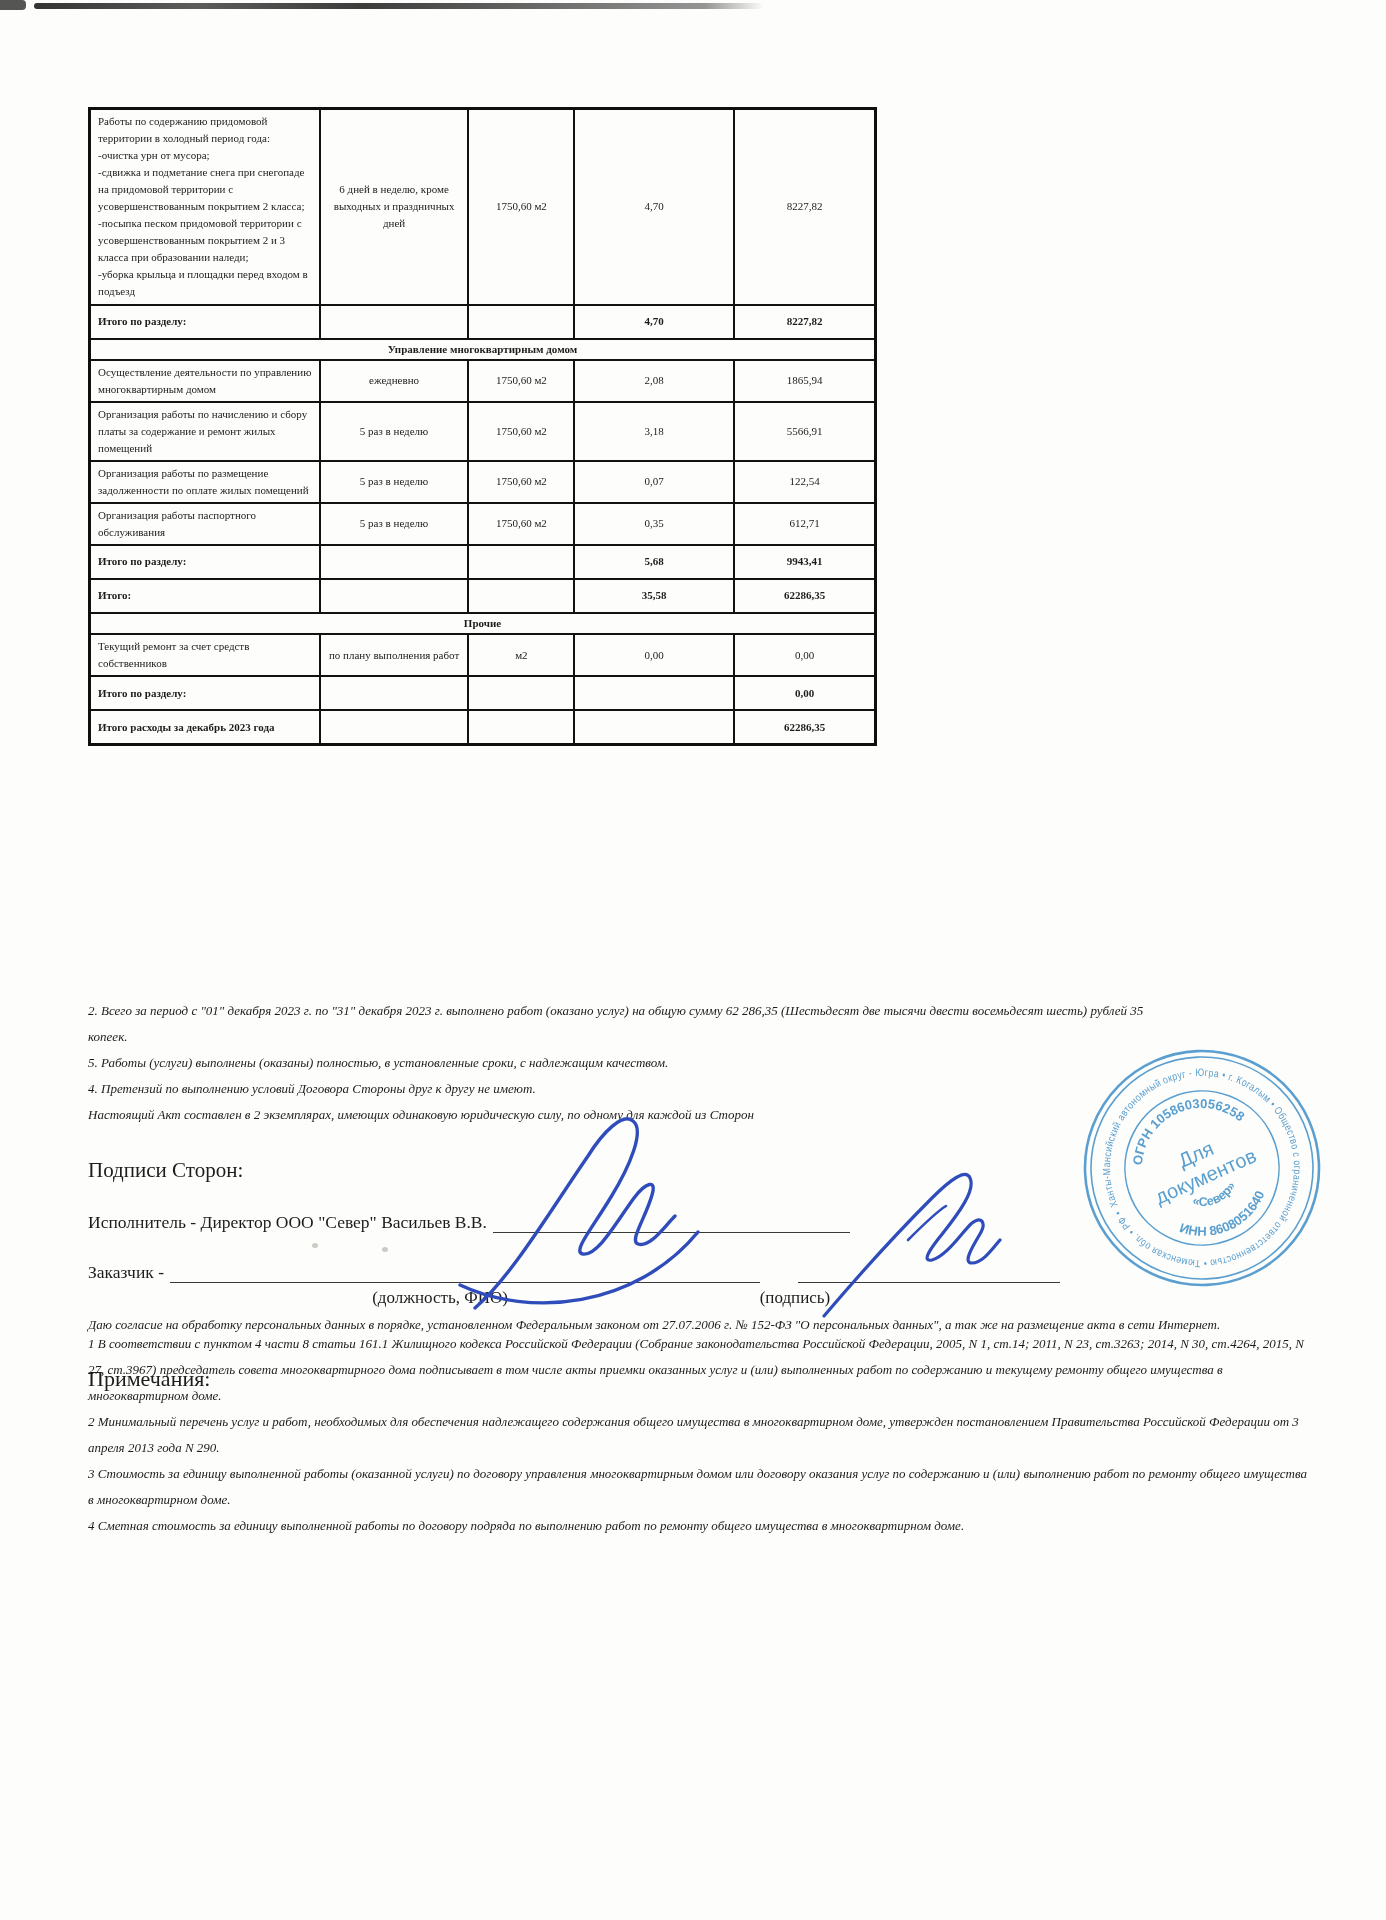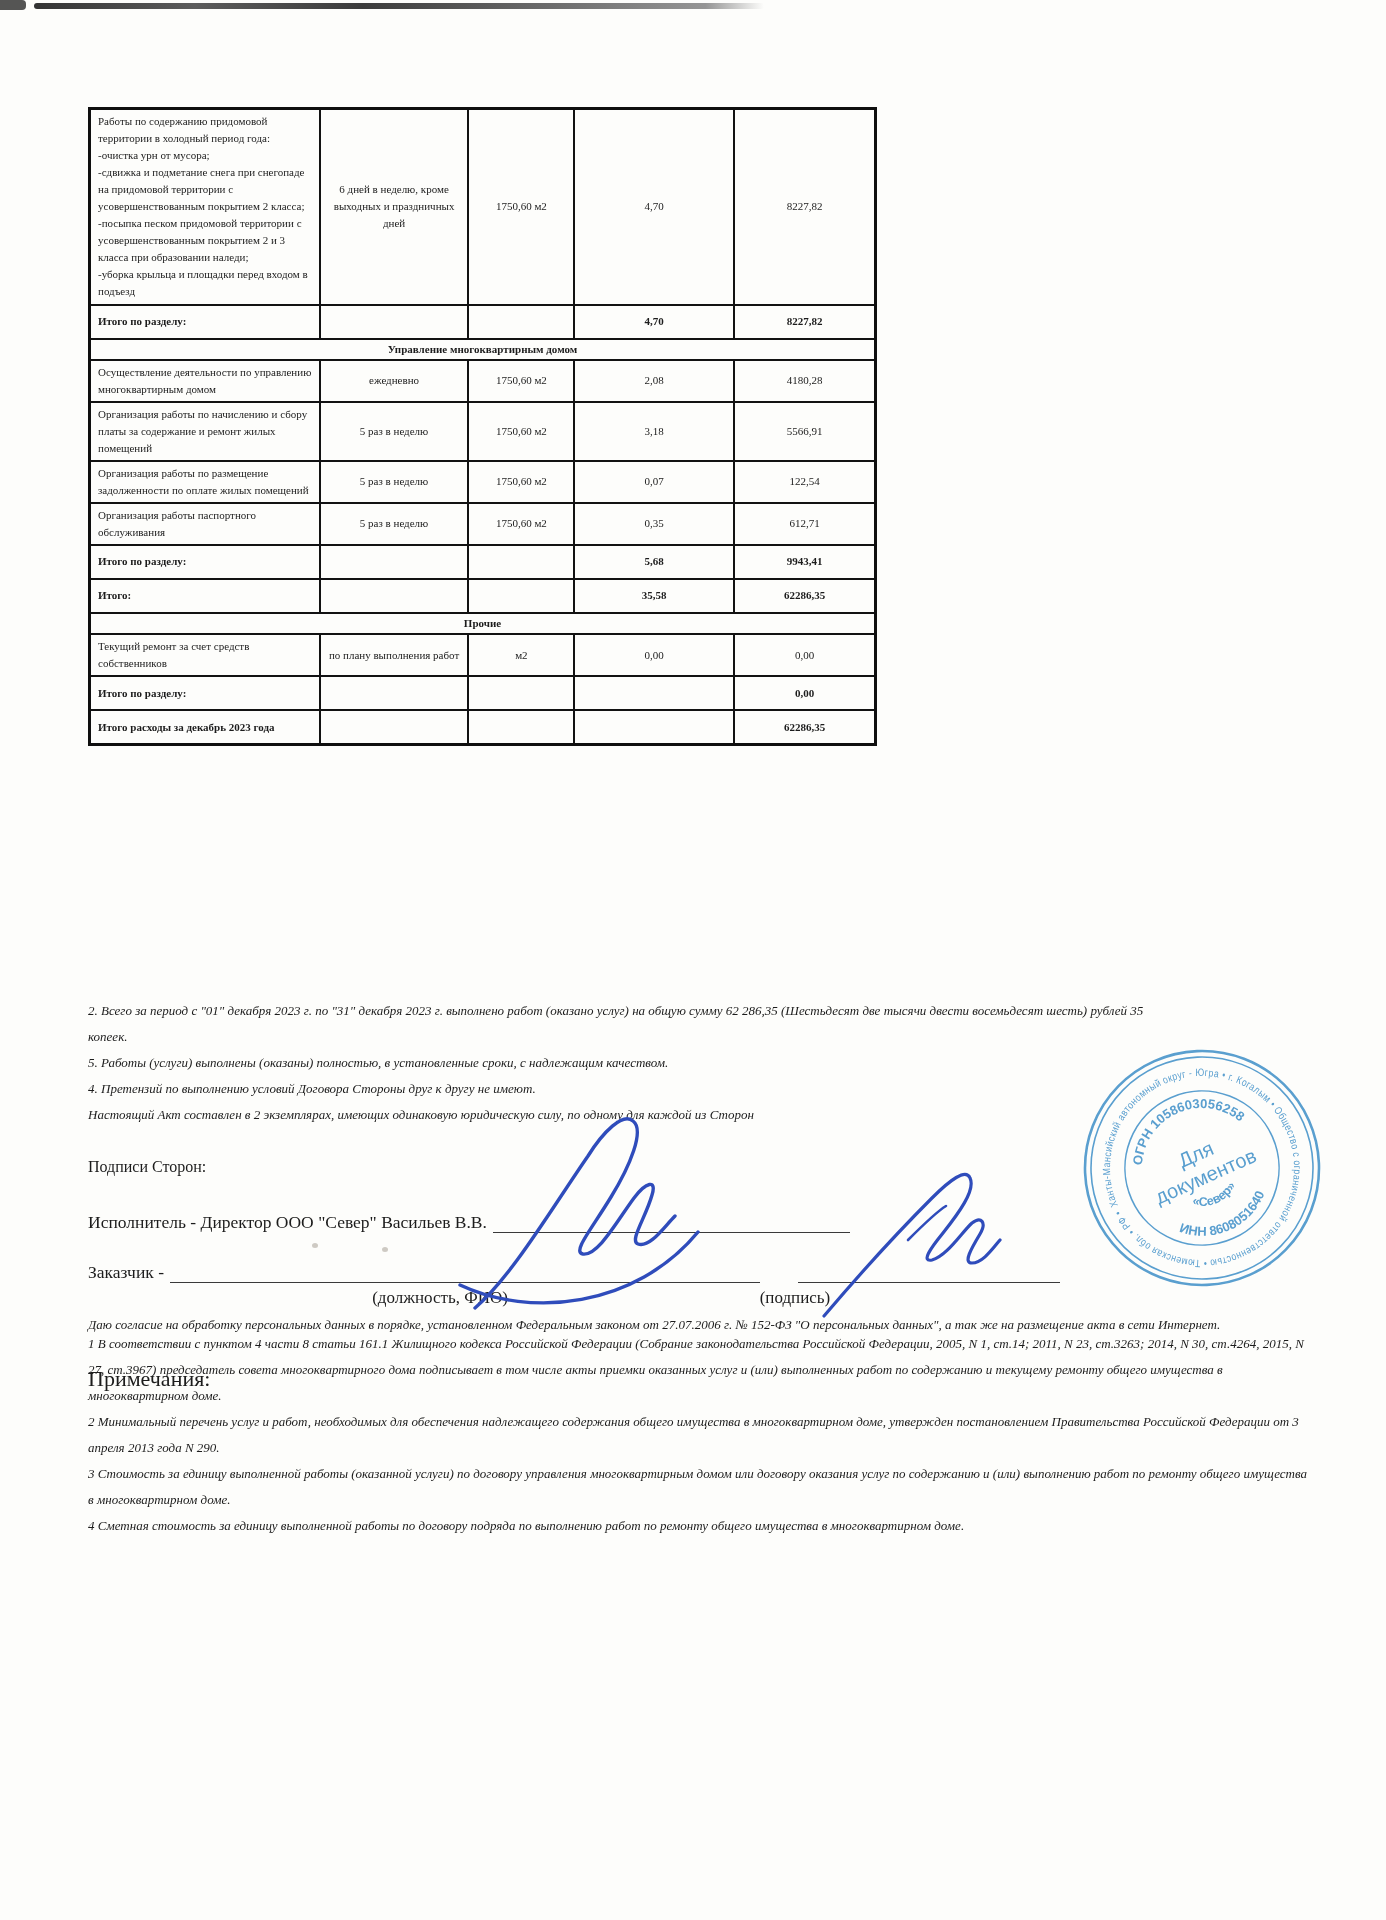--- a/index.html
+++ b/index.html
@@ -36,21 +36,21 @@
   .tr-section td{font-weight:bold;text-align:center;padding:1px 4px;}
   .tr-total td{height:26px;}
   col.w1{width:29.3%;} col.w2{width:18.9%;} col.w3{width:13.5%;} col.w4{width:20.3%;} col.w5{width:18%;}
 
   
   .bodytext{position:absolute;left:88px;width:1220px;font-size:13px;line-height:26px;font-style:italic;}
   .bodytext p{margin:0;}
   #para-block{top:998px;}
   #para-block .p2{max-width:1062px;}
 
-  .sig-heading{position:absolute;left:88px;top:1158px;font-size:16px;}
+  .sig-heading{position:absolute;left:88px;top:1158px;font-size:21px;}
   .sig-line{position:absolute;left:88px;font-size:17.5px;display:flex;align-items:flex-end;}
   .sig-exec{top:1212px;width:762px;}
   .sig-cust{top:1262px;width:972px;}
   .fill-line{flex:1;border-bottom:1.6px solid #3a3a3a;height:20px;margin-left:6px;}
   .fill-line.second{flex:0 0 262px;margin-left:38px;}
   .caption{position:absolute;font-size:17px;top:1288px;}
   .cap-pos{left:330px;width:220px;text-align:center;}
   .cap-sign{left:735px;width:120px;text-align:center;}
 
   #consent-block{top:1312px;}
@@ -104,21 +104,21 @@
           <td class="c-center c-bold">8227,82</td>
         </tr>
         <tr class="tr-section">
           <td class="c-section" colspan="5">Управление многоквартирным домом</td>
         </tr>
         <tr>
           <td class="c-desc">Осуществление деятельности по управлению многоквартирным домом</td>
           <td class="c-center">ежедневно</td>
           <td class="c-center">1750,60 м2</td>
           <td class="c-center">2,08</td>
-          <td class="c-center">4180,28</td>
+          <td class="c-center">1865,94</td>
         </tr>
         <tr>
           <td class="c-desc">Организация работы по начислению и сбору платы за содержание и ремонт жилых помещений</td>
           <td class="c-center">5 раз в неделю</td>
           <td class="c-center">1750,60 м2</td>
           <td class="c-center">3,18</td>
           <td class="c-center">5566,91</td>
         </tr>
         <tr>
           <td class="c-desc">Организация работы по размещение задолженности по оплате жилых помещений</td>

